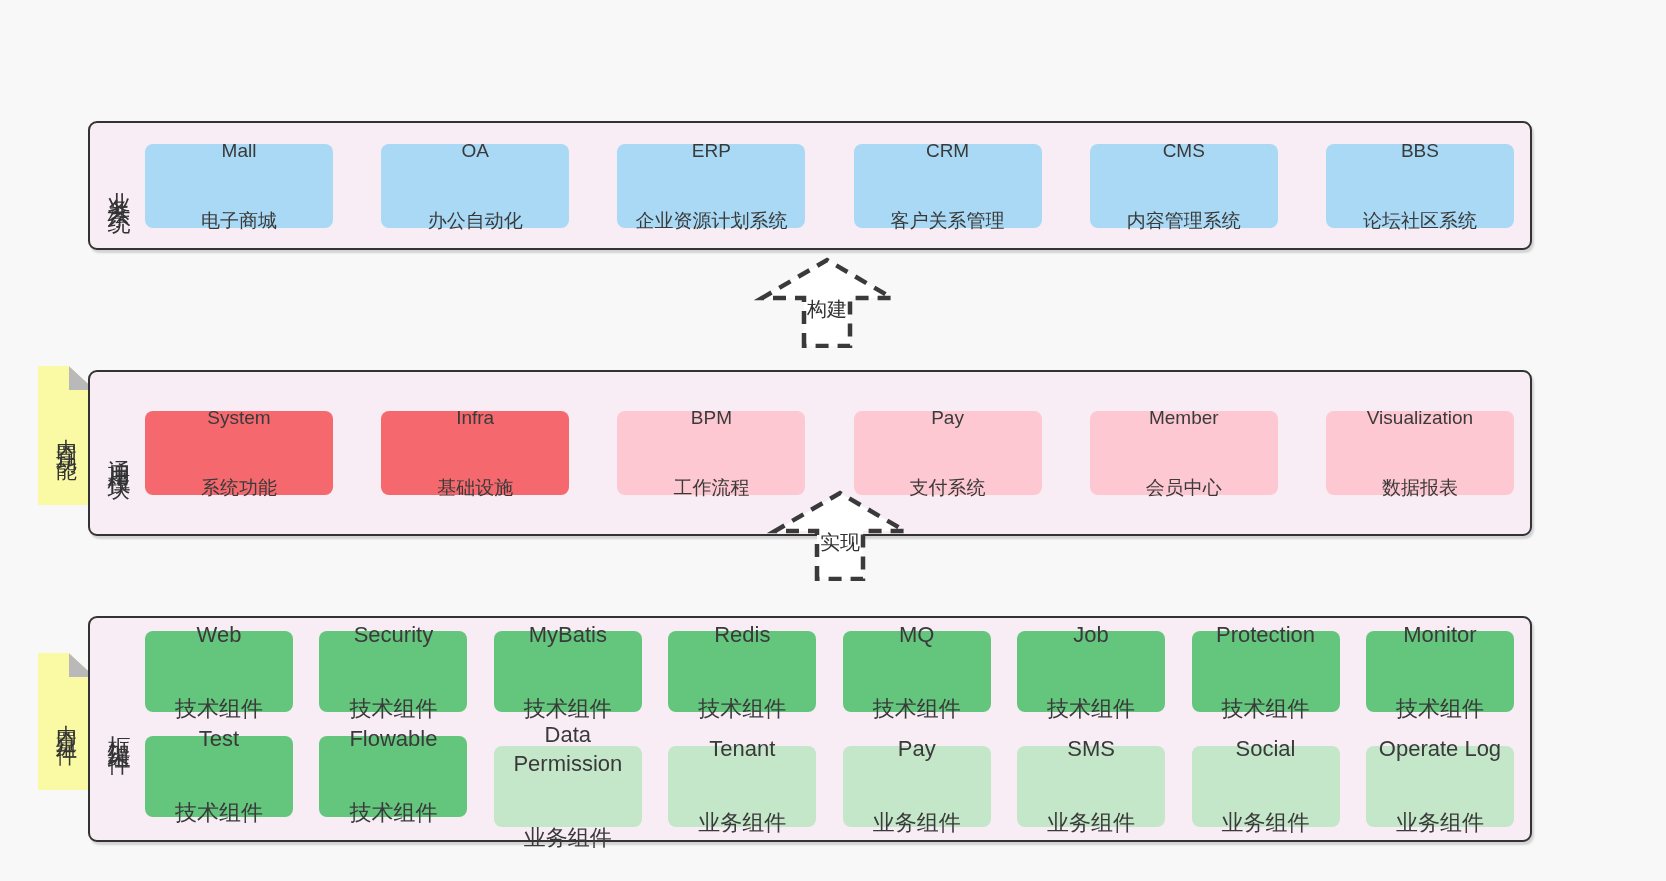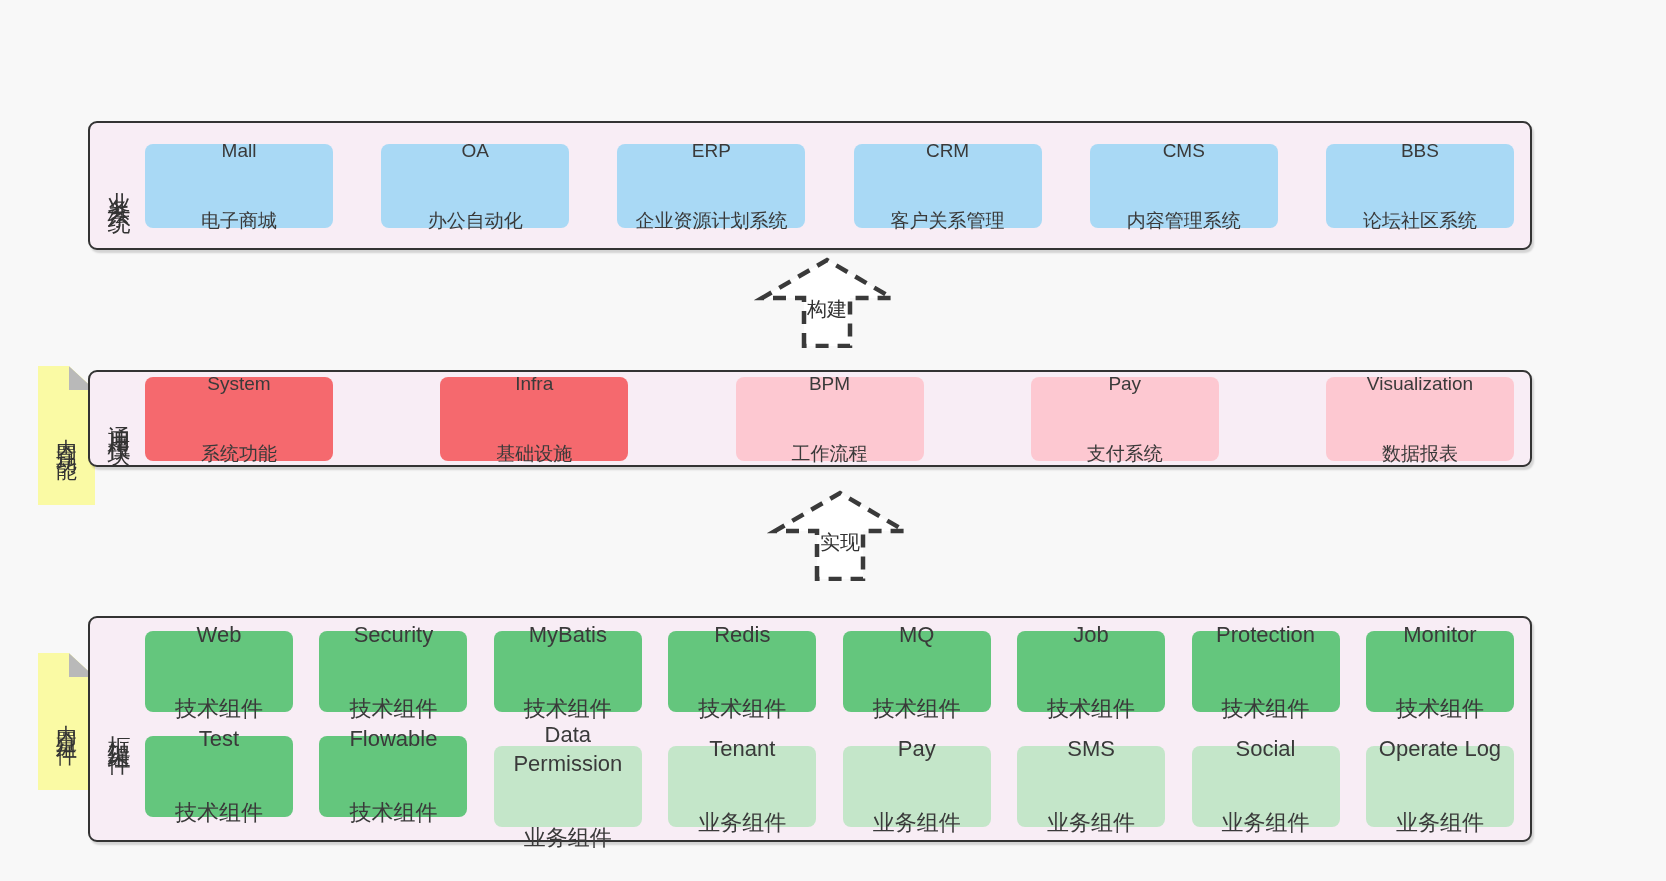--- a/index.html
+++ b/index.html
@@ -4,21 +4,21 @@
 <style>
   html,body{margin:0;padding:0;background:var(--pageBg,#f8f8f8);}
   .canvas{position:relative;width:1666px;height:881px;background:var(--pageBg,#f8f8f8);
           font-family:"Liberation Sans","DejaVu Sans",sans-serif;color:var(--text,#3a3a3a);overflow:hidden;}
 
   
   .band{position:absolute;left:88px;width:1444px;background:var(--bandBg,#f8edf5);
         border:2px solid var(--bandBorder,#333);border-radius:9px;z-index:2;
         box-shadow:2px 3px 2px rgba(0,0,0,0.15);box-sizing:border-box;}
   .band-top{top:121px;height:129px;}
-  .band-mid{top:370px;height:97px;}
+  .band-mid{top:370px;height:166px;}
   .band-bot{top:616px;height:226px;}
 
   .band-label{position:absolute;left:10px;top:0;bottom:0;width:40px;
               display:flex;align-items:center;justify-content:center;
               writing-mode:vertical-rl;text-orientation:upright;
               font-size:23px;letter-spacing:6px;color:#333;}
 
   .rows{position:absolute;left:55px;right:16px;top:0;bottom:0;
         display:flex;flex-direction:column;justify-content:space-evenly;}
   .row{display:flex;justify-content:space-between;align-items:center;}
@@ -112,20 +112,24 @@
           </div>
           <div class="box tone-pink">
             <span class="en">BPM</span>
             <span class="cn">工作流程</span>
           </div>
           <div class="box tone-pink">
             <span class="en">Pay</span>
             <span class="cn">支付系统</span>
           </div>
           <div class="box tone-pink">
+            <span class="en">Member</span>
+            <span class="cn">会员中心</span>
+          </div>
+          <div class="box tone-pink">
             <span class="en">Visualization</span>
             <span class="cn">数据报表</span>
           </div>
         </div>
       </div>
   </section>
 
   <svg class="arrow arrow-2" width="150" height="94" viewBox="0 0 150 94">
     <path d="M52 92 L52 44 L10 44 L75 6 L140 44 L98 44 L98 92 Z"></path>
     <text x="75" y="62" text-anchor="middle">实现</text>

